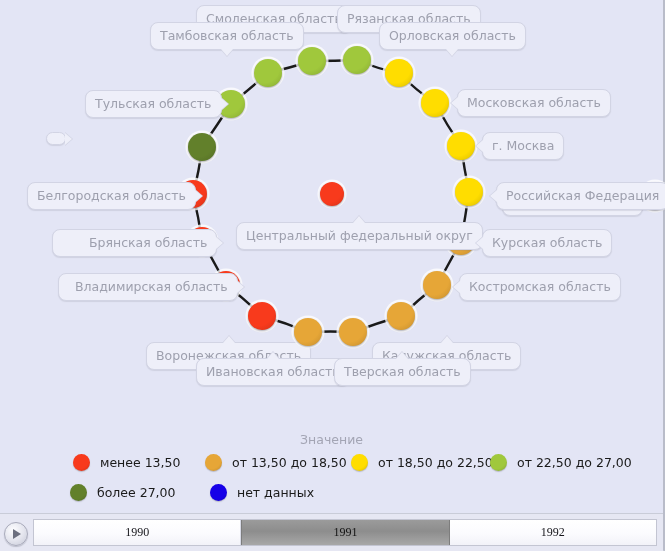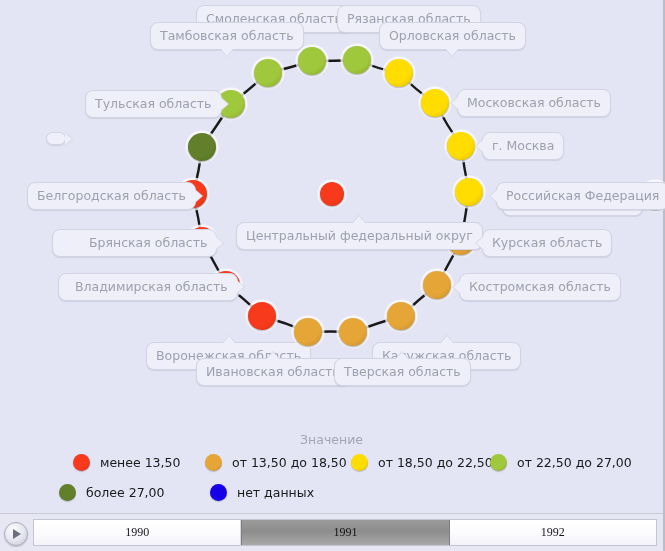--- a/index.html
+++ b/index.html
@@ -240,21 +240,21 @@
           <div class="lg-tx">от 13,50 до 18,50</div>
         </div>
         <div class="lg-item" style="left: 351px; top: 29px;">
           <div class="lg-sw" style="background: radial-gradient(circle at 36% 30%, rgb(255, 221, 0) 0%, rgb(255, 221, 0) 60%, rgba(0, 0, 0, 0.18) 100%), rgb(255, 221, 0);"></div>
           <div class="lg-tx">от 18,50 до 22,50</div>
         </div>
         <div class="lg-item" style="left: 490px; top: 29px;">
           <div class="lg-sw" style="background: radial-gradient(circle at 36% 30%, rgb(160, 200, 60) 0%, rgb(160, 200, 60) 60%, rgba(0, 0, 0, 0.18) 100%), rgb(160, 200, 60);"></div>
           <div class="lg-tx">от 22,50 до 27,00</div>
         </div>
-        <div class="lg-item" style="left: 59px; top: 59px; text-align: right;">
+        <div class="lg-item" style="left: 70px; top: 59px; text-align: right;">
           <div class="lg-sw" style="background: radial-gradient(circle at 36% 30%, rgb(98, 128, 43) 0%, rgb(98, 128, 43) 60%, rgba(0, 0, 0, 0.18) 100%), rgb(98, 128, 43);"></div>
           <div class="lg-tx">более 27,00</div>
         </div>
         <div class="lg-item" style="left: 210px; top: 59px; text-align: center;">
           <div class="lg-sw" style="background: radial-gradient(circle at 36% 30%, rgb(22, 0, 232) 0%, rgb(22, 0, 232) 60%, rgba(0, 0, 0, 0.18) 100%), rgb(22, 0, 232);"></div>
           <div class="lg-tx">нет данных</div>
         </div>
       </div>
   </div>
 

